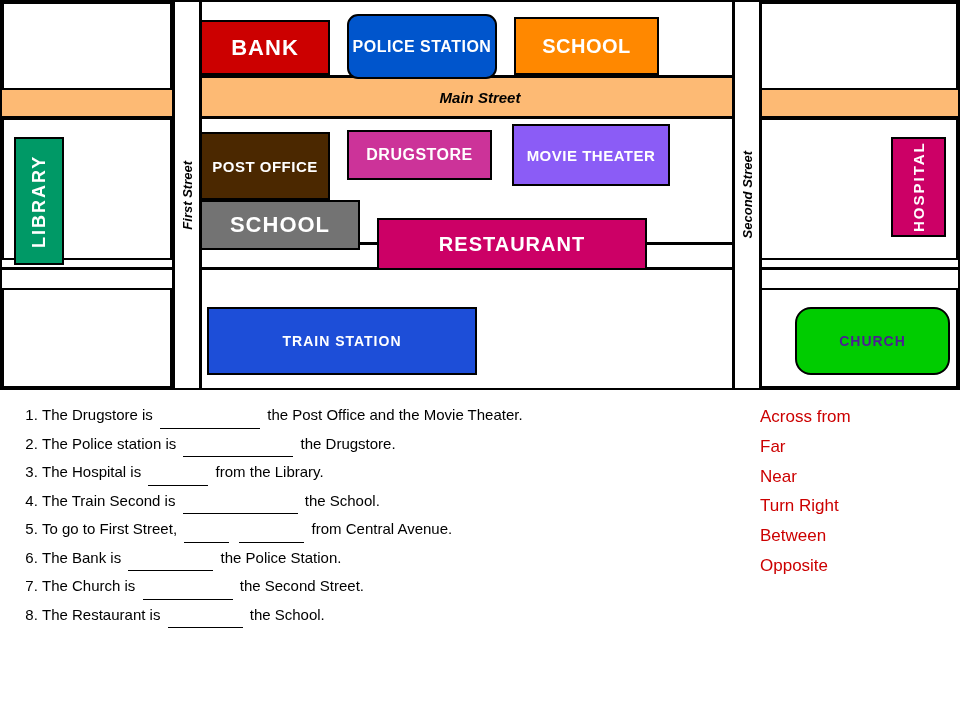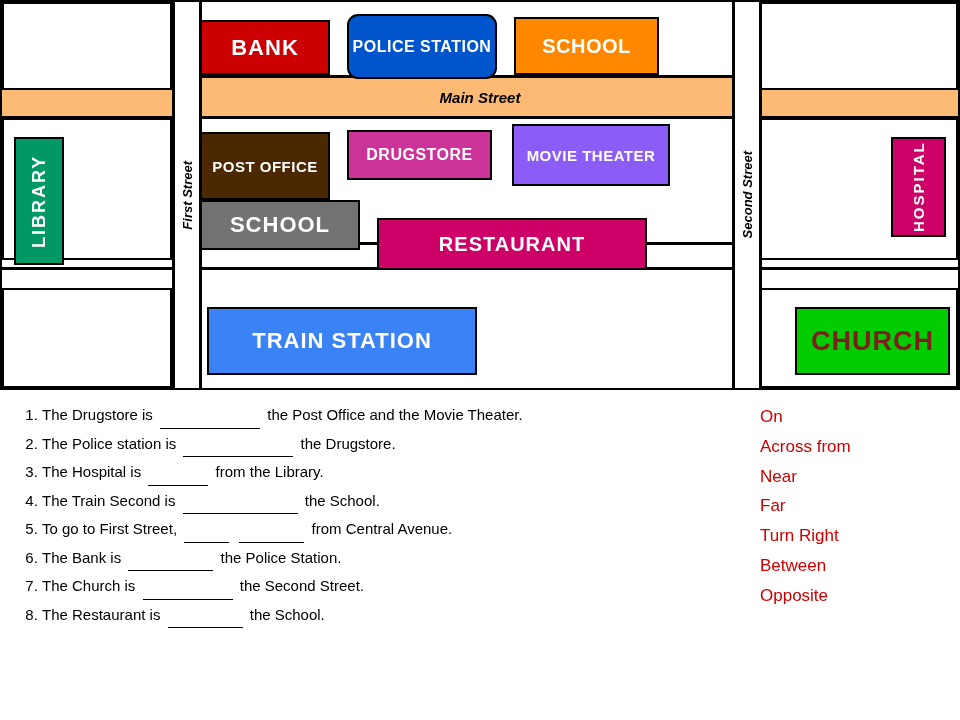--- a/index.html
+++ b/index.html
@@ -222,22 +222,22 @@
       background: #cc0066;
       font-size: 20px;
       letter-spacing: 1px;
       margin-top: 20px;
     }
 
     
     .bld-train-station {
       top: 305px; left: 205px;
       width: 270px; height: 68px;
-      background: #3b82f6;
-      font-size: 22px;
+      background: #1d4ed8;
+      font-size: 14px;
       letter-spacing: 1px;
       color: #fff;
     }
 
     
     .bld-library {
       top: 135px; left: 12px;
       width: 50px; height: 128px;
       background: #009966;
       font-size: 18px;
@@ -257,23 +257,24 @@
       writing-mode: vertical-rl;
       transform: rotate(180deg);
       color: #fff;
     }
 
     
     .bld-church {
       top: 305px; right: 8px;
       width: 155px; height: 68px;
       background: #00cc00;
-      font-size: 27px;
+      font-size: 14px;
       letter-spacing: 1px;
-      color: #7f1d1d;
+      color: #4c1d95;
+      border-radius: 16px;
     }
 
     
     .questions-section {
       display: flex;
       padding: 12px 20px 8px 20px;
       gap: 8px;
     }
 
     .questions-list {
@@ -388,21 +389,20 @@
       </li>
       <li>
         <span>The Restaurant is </span>
         <span class="blank" style="min-width:75px;">&nbsp;</span>
         <span> the School.</span>
       </li>
     </ol>
   </div>
 
   <div class="word-bank">
-    <div>On</div>
     <div>Across from</div>
+    <div>Far</div>
     <div>Near</div>
-    <div>Far</div>
     <div>Turn Right</div>
     <div>Between</div>
     <div>Opposite</div>
   </div>
 </div>
 
 </body></html>

